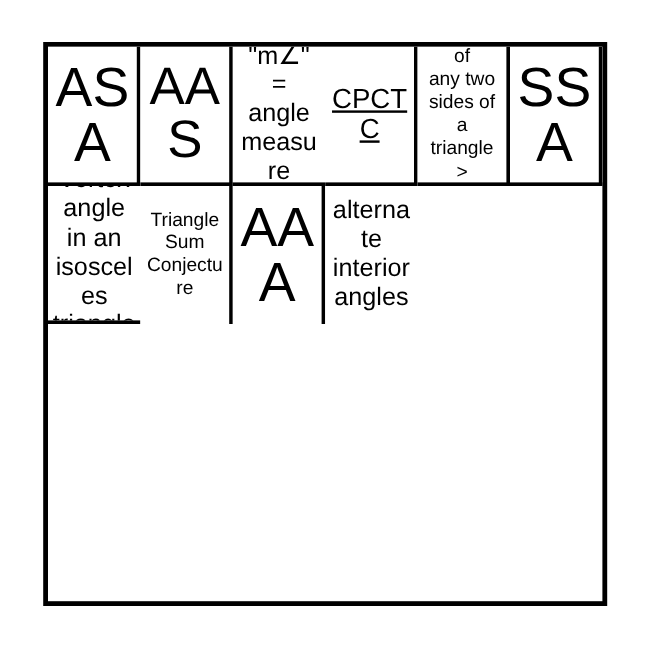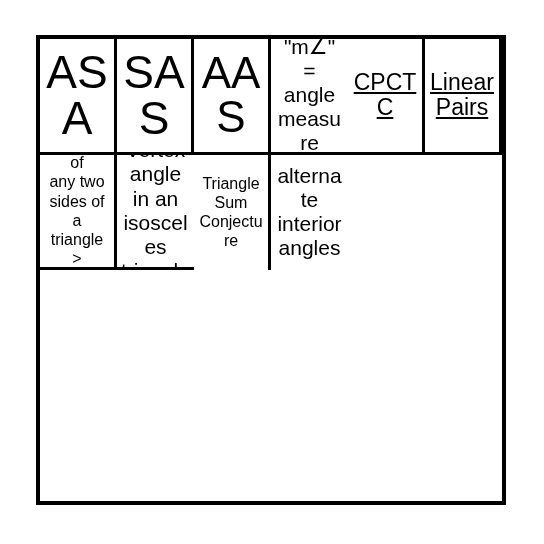--- a/index.html
+++ b/index.html
@@ -57,53 +57,52 @@
   .sz-xxs { font-size: 12.5px; line-height: 1.25; }
 </style>
 </head>
 <body>
 
 <div id="bingo-card" style="grid-template-columns: repeat(6, 1fr); grid-template-rows: repeat(4, 1fr); border-color: rgb(0, 0, 0); background: rgb(255, 255, 255);">
     <div class="cell">
       <span class="cell-text sz-xl">ASA</span>
     </div>
     <div class="cell">
-      <span class="cell-text sz-xl">SAS</span>
-    </div>
-    <div class="cell">
       <span class="cell-text sz-lg">AAS</span>
     </div>
     <div class="cell col-last">
       <span class="cell-text sz-sm">"m∠" =
 angle
 measure</span>
     </div>
     <div class="cell">
       <span class="cell-text sz-md">CPCTC</span>
     </div>
     <div class="cell">
-      <span class="cell-text sz-md">Linear
-Pairs</span>
-    </div>
-    <div class="cell">
       <span class="cell-text sz-xs">The sum of
 any two
 sides of a
 triangle &gt;
 third side</span>
+    </div>
+    <div class="cell">
+      <span class="cell-text sz-xl">SSA</span>
     </div>
     <div class="cell col-last">
       <span class="cell-text sz-sm">Vertex
 angle in an
 isosceles
 triangle</span>
     </div>
     <div class="cell row-last">
       <span class="cell-text sz-xs">Triangle
 Sum
 Conjecture</span>
     </div>
+    <div class="cell row-last">
+      <span class="cell-text sz-xl">AAA</span>
+    </div>
     <div class="cell col-last row-last">
       <span class="cell-text sz-sm">alternate
 interior
 angles</span>
     </div>
   </div>
 
 </body></html>

